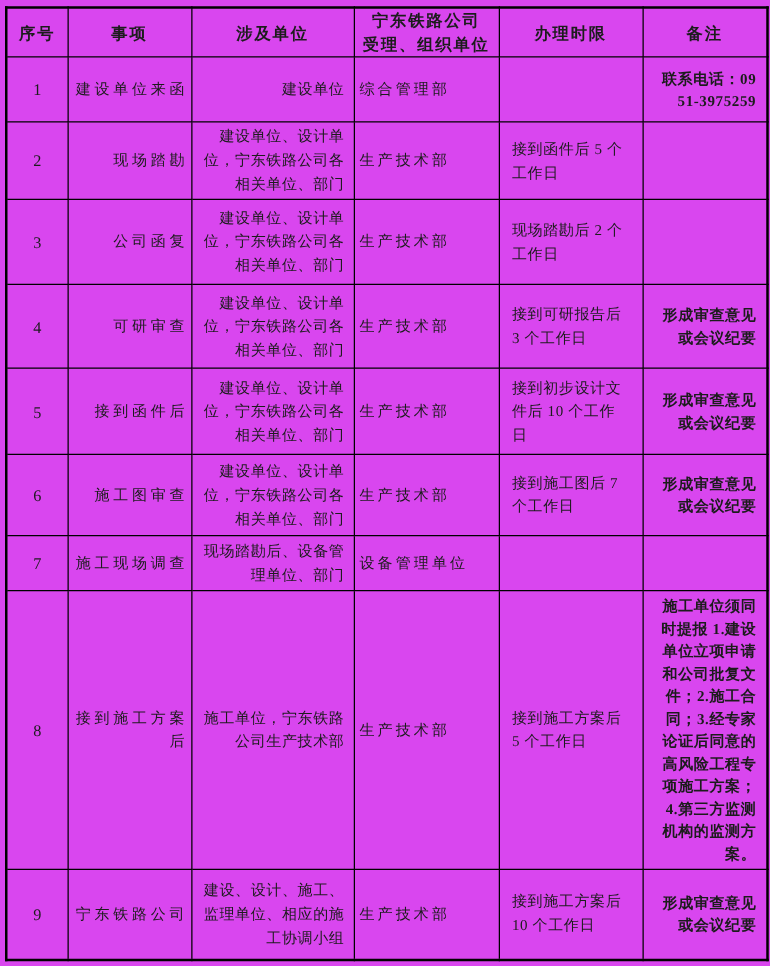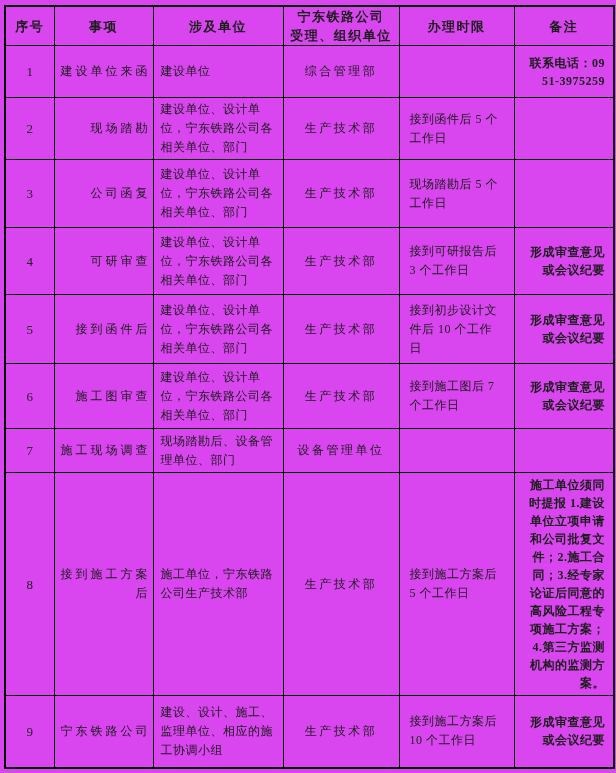--- a/index.html
+++ b/index.html
@@ -67,26 +67,25 @@
     text-align: center;
     font-size: 13px;
     padding: 0 2px;
   }
   td.item {
     text-align: right;
     letter-spacing: 3px;
     padding: 0 2px;
   }
   td.units {
-    text-align: left;
+    text-align: right;
     letter-spacing: 0.5px;
     padding: 2px 7px;
   }
   td.org {
-    text-align: center;
     letter-spacing: 2.5px;
     padding: 0 4px;
   }
   td.time {
     text-align: left;
     letter-spacing: 0.5px;
     padding: 2px 10px;
   }
   td.remark {
     text-align: right;
@@ -135,21 +134,21 @@
         <td class="units">建设单位、设计单位，宁东铁路公司各相关单位、部门</td>
         <td class="org">生产技术部</td>
         <td class="time">接到函件后 5 个工作日</td>
         <td class="remark"></td>
       </tr>
       <tr class="r3">
         <td class="no">3</td>
         <td class="item">公司函复</td>
         <td class="units">建设单位、设计单位，宁东铁路公司各相关单位、部门</td>
         <td class="org">生产技术部</td>
-        <td class="time">现场踏勘后 5 个工作日</td>
+        <td class="time">现场踏勘后 2 个工作日</td>
         <td class="remark"></td>
       </tr>
       <tr class="r4">
         <td class="no">4</td>
         <td class="item">可研审查</td>
         <td class="units">建设单位、设计单位，宁东铁路公司各相关单位、部门</td>
         <td class="org">生产技术部</td>
         <td class="time">接到可研报告后 3 个工作日</td>
         <td class="remark">形成审查意见或会议纪要</td>
       </tr>

